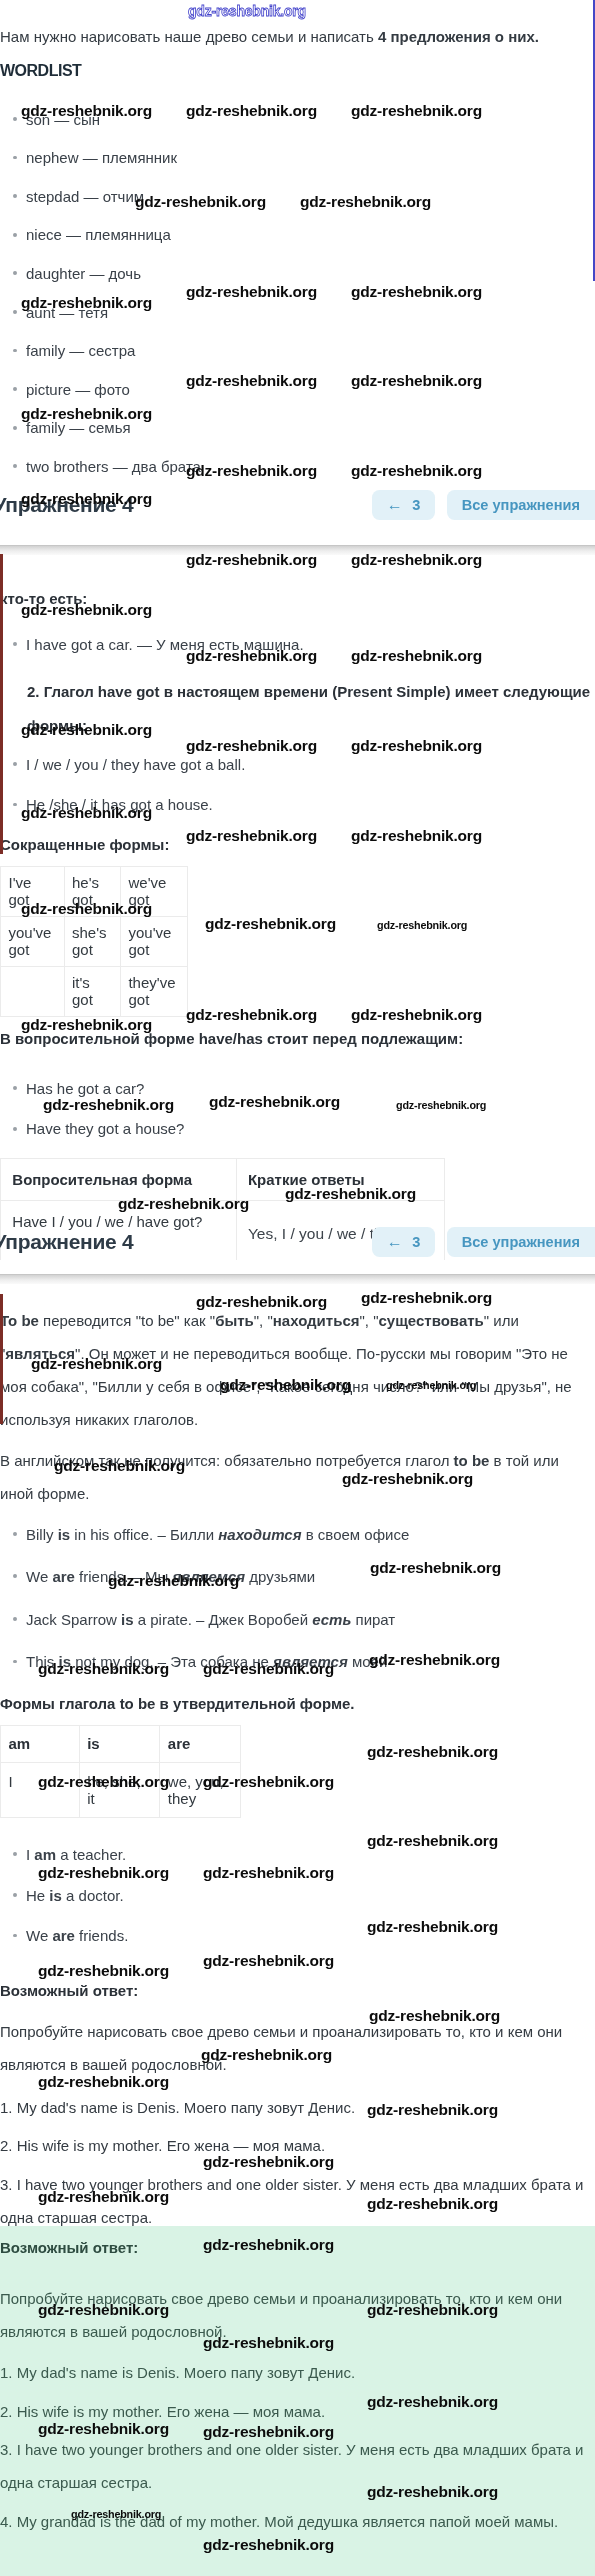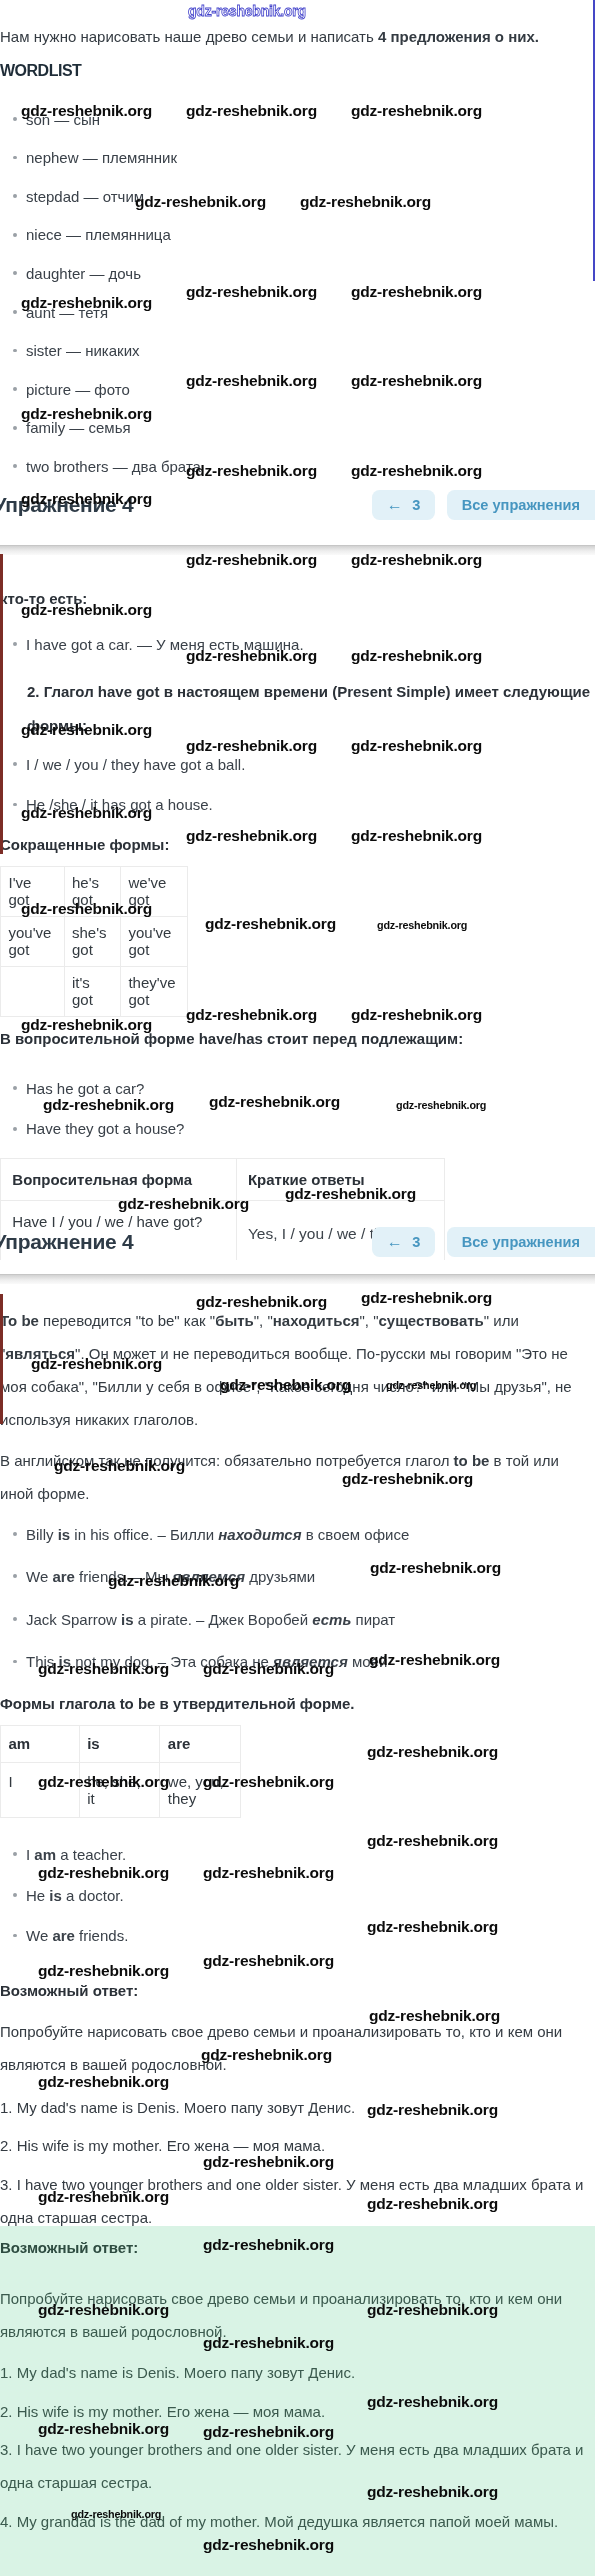--- a/index.html
+++ b/index.html
@@ -205,21 +205,21 @@
 <section id="sec-intro">
   <p class="p intro"><span>Нам нужно нарисовать наше древо семьи и написать </span><span class="b">4 предложения о них.</span></p>
   <h2 class="wordlist-title">WORDLIST</h2>
   <ul class="blist">
       <li>son — сын</li>
       <li>nephew — племянник</li>
       <li>stepdad — отчим</li>
       <li>niece — племянница</li>
       <li>daughter — дочь</li>
       <li>aunt — тетя</li>
-      <li>sister — никаких</li>
+      <li>family — сестра</li>
       <li>picture — фото</li>
       <li>family — семья</li>
       <li>two brothers — два брата</li>
     </ul>
 </section>
 
 <div class="exercise-header" id="hdr1">
   <div class="title">Упражнение 4</div>
   <button class="hbtn">
       <span class="arr">←</span>

